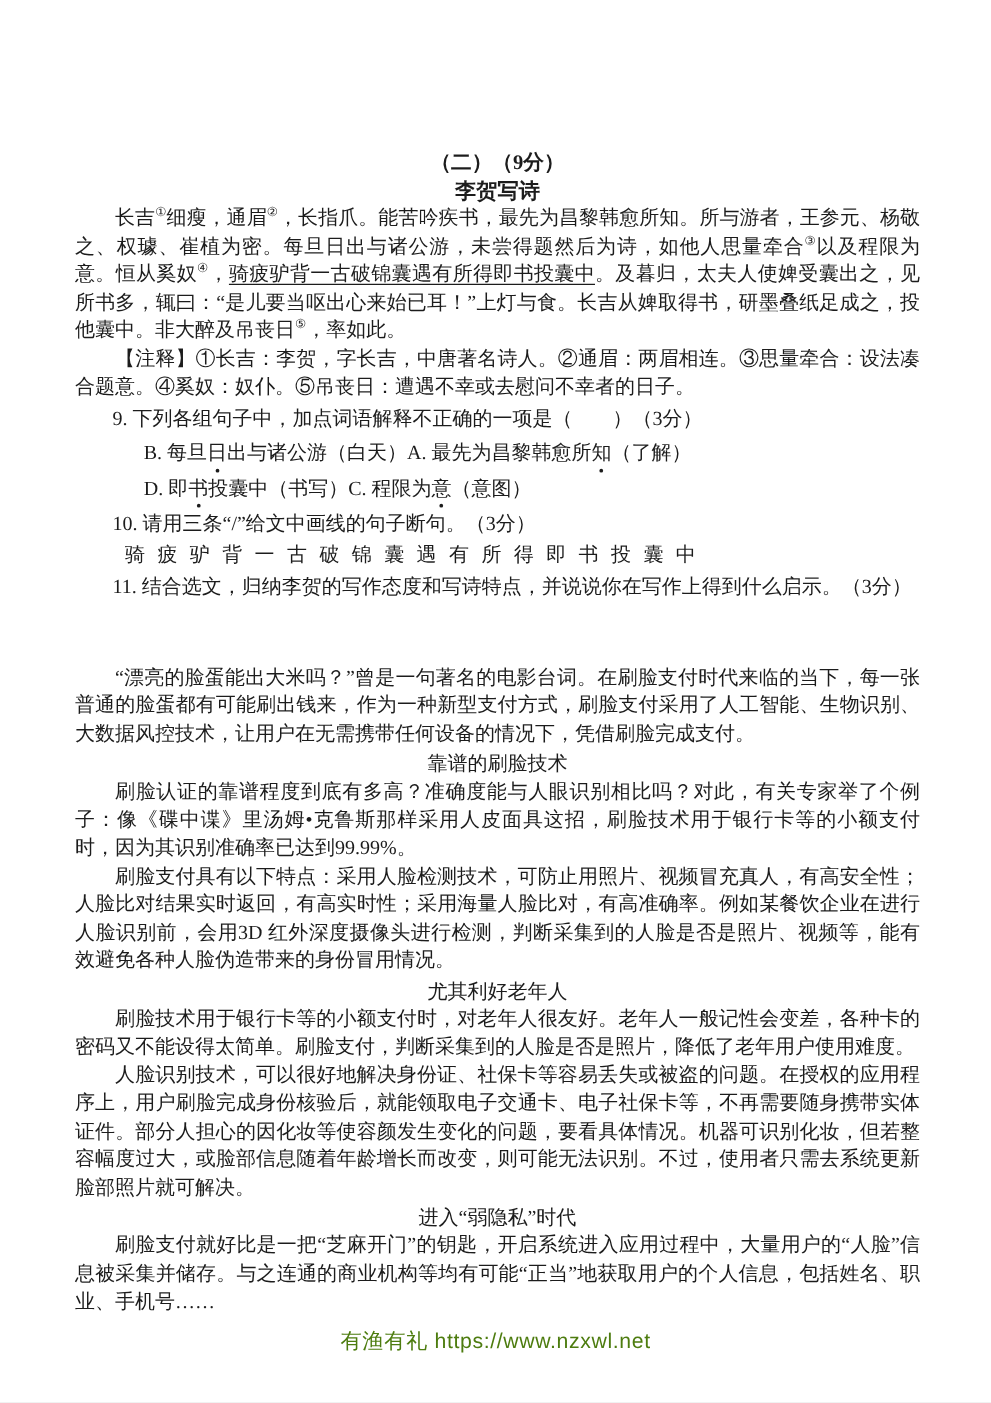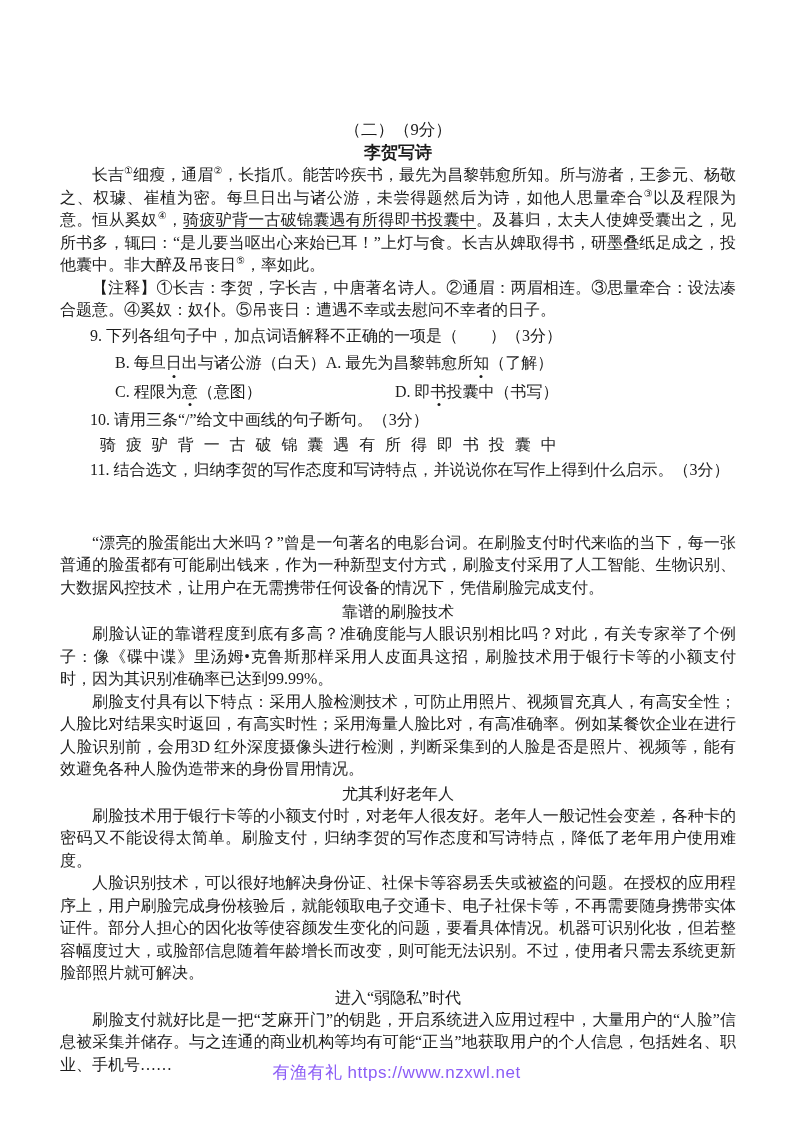--- a/index.html
+++ b/index.html
@@ -10,21 +10,21 @@
     margin:0 auto;
     font-family:"Liberation Serif","DejaVu Serif",serif;
     color:#1c1c1c;
     font-size:16px;
     line-height:22.5px;
     overflow:hidden;
     box-sizing:border-box;
     padding:118px 57px 0 60px;
   }
   .center{text-align:center;}
-  .sec-header{font-size:16.5px;font-weight:normal;line-height:23px;}
+  .sec-header{font-size:16.5px;font-weight:bold;line-height:23px;}
   .sec-title{font-size:17px;font-weight:bold;line-height:23px;}
   .sub-heading{line-height:23px;margin-top:1px;}
   p{margin:0;text-align:justify;}
   .indent{text-indent:2em;}
   sup.note-ref{font-size:10px;line-height:0;vertical-align:super;}
   .u-line{text-decoration:underline;text-underline-offset:3px;}
   .attribution{text-align:right;padding-right:6px;}
   .q-stem{padding-left:30px;margin-top:3px;font-family:Liberation Serif, serif;}
   .options{margin-left:55px;margin-top:5px;}
   .opt-row{display:flex;margin-bottom:6px;}
@@ -37,21 +37,21 @@
     width:3px;height:3px;border-radius:50%;background:#1c1c1c;
   }
   .spaced-line{
     padding-left:40px;letter-spacing:0.62em;margin-top:2px;
   }
   .section3{margin-top:50px;}
   .footer{
     position:absolute;left:0;top:1062px;width:793px;
     text-align:center;
     font-family:"Liberation Sans","DejaVu Sans",sans-serif;
-    font-size:17px;color:#8b5cf6;letter-spacing:0.5px;
+    font-size:17px;color:#4d7c0f;letter-spacing:0.5px;
   }
 </style>
 </head>
 <body>
 
 <div class="page">
 
   <div class="center sec-header">（二）（9分）</div>
   <div class="center sec-title">李贺写诗</div>
 
@@ -60,39 +60,39 @@
 
   <p class="indent">【注释】①长吉：李贺，字长吉，中唐著名诗人。②通眉：两眉相连。③思量牵合：设法凑合题意。④奚奴：奴仆。⑤吊丧日：遭遇不幸或去慰问不幸者的日子。</p>
 
   <p class="q-stem">9. 下列各组句子中，加点词语解释不正确的一项是（　　）（3分）</p>
   <div class="options">
     <div class="opt-row">
       <div class="opt-cell right"><span>B. 每旦</span><span class="dot-char">日</span><span>出与诸公游（白天）</span></div>
       <div class="opt-cell"><span>A. 最先为昌黎韩愈所</span><span class="dot-char">知</span><span>（了解）</span></div>
     </div>
     <div class="opt-row">
+      <div class="opt-cell right"><span>D. 即</span><span class="dot-char">书</span><span>投囊中（书写）</span></div>
       <div class="opt-cell"><span>C. 程限为</span><span class="dot-char">意</span><span>（意图）</span></div>
-      <div class="opt-cell right"><span>D. 即</span><span class="dot-char">书</span><span>投囊中（书写）</span></div>
     </div>
   </div>
 
   <p class="q-stem">10. 请用三条“/”给文中画线的句子断句。（3分）</p>
   <p class="spaced-line">骑疲驴背一古破锦囊遇有所得即书投囊中</p>
   <p class="q-stem">11. 结合选文，归纳李贺的写作态度和写诗特点，并说说你在写作上得到什么启示。（3分）</p>
 
   <div class="section3">
 
     <p class="indent">“漂亮的脸蛋能出大米吗？”曾是一句著名的电影台词。在刷脸支付时代来临的当下，每一张普通的脸蛋都有可能刷出钱来，作为一种新型支付方式，刷脸支付采用了人工智能、生物识别、大数据风控技术，让用户在无需携带任何设备的情况下，凭借刷脸完成支付。</p>
 
     <div class="center sub-heading">靠谱的刷脸技术</div>
     <p class="indent">刷脸认证的靠谱程度到底有多高？准确度能与人眼识别相比吗？对此，有关专家举了个例子：像《碟中谍》里汤姆•克鲁斯那样采用人皮面具这招，刷脸技术用于银行卡等的小额支付时，因为其识别准确率已达到99.99%。</p>
     <p class="indent">刷脸支付具有以下特点：采用人脸检测技术，可防止用照片、视频冒充真人，有高安全性；人脸比对结果实时返回，有高实时性；采用海量人脸比对，有高准确率。例如某餐饮企业在进行人脸识别前，会用3D 红外深度摄像头进行检测，判断采集到的人脸是否是照片、视频等，能有效避免各种人脸伪造带来的身份冒用情况。</p>
 
     <div class="center sub-heading">尤其利好老年人</div>
-    <p class="indent">刷脸技术用于银行卡等的小额支付时，对老年人很友好。老年人一般记性会变差，各种卡的密码又不能设得太简单。刷脸支付，归纳李贺的写作态度和写诗特点，降低了老年用户使用难度。</p>
+    <p class="indent">刷脸技术用于银行卡等的小额支付时，对老年人很友好。老年人一般记性会变差，各种卡的密码又不能设得太简单。刷脸支付，判断采集到的人脸是否是照片，降低了老年用户使用难度。</p>
     <p class="indent">人脸识别技术，可以很好地解决身份证、社保卡等容易丢失或被盗的问题。在授权的应用程序上，用户刷脸完成身份核验后，就能领取电子交通卡、电子社保卡等，不再需要随身携带实体证件。部分人担心的因化妆等使容颜发生变化的问题，要看具体情况。机器可识别化妆，但若整容幅度过大，或脸部信息随着年龄增长而改变，则可能无法识别。不过，使用者只需去系统更新脸部照片就可解决。</p>
 
     <div class="center sub-heading">进入“弱隐私”时代</div>
     <p class="indent">刷脸支付就好比是一把“芝麻开门”的钥匙，开启系统进入应用过程中，大量用户的“人脸”信息被采集并储存。与之连通的商业机构等均有可能“正当”地获取用户的个人信息，包括姓名、职业、手机号……</p>
   </div>
 
   <div class="footer">有渔有礼 https://www.nzxwl.net</div>
 
 </div>
 

